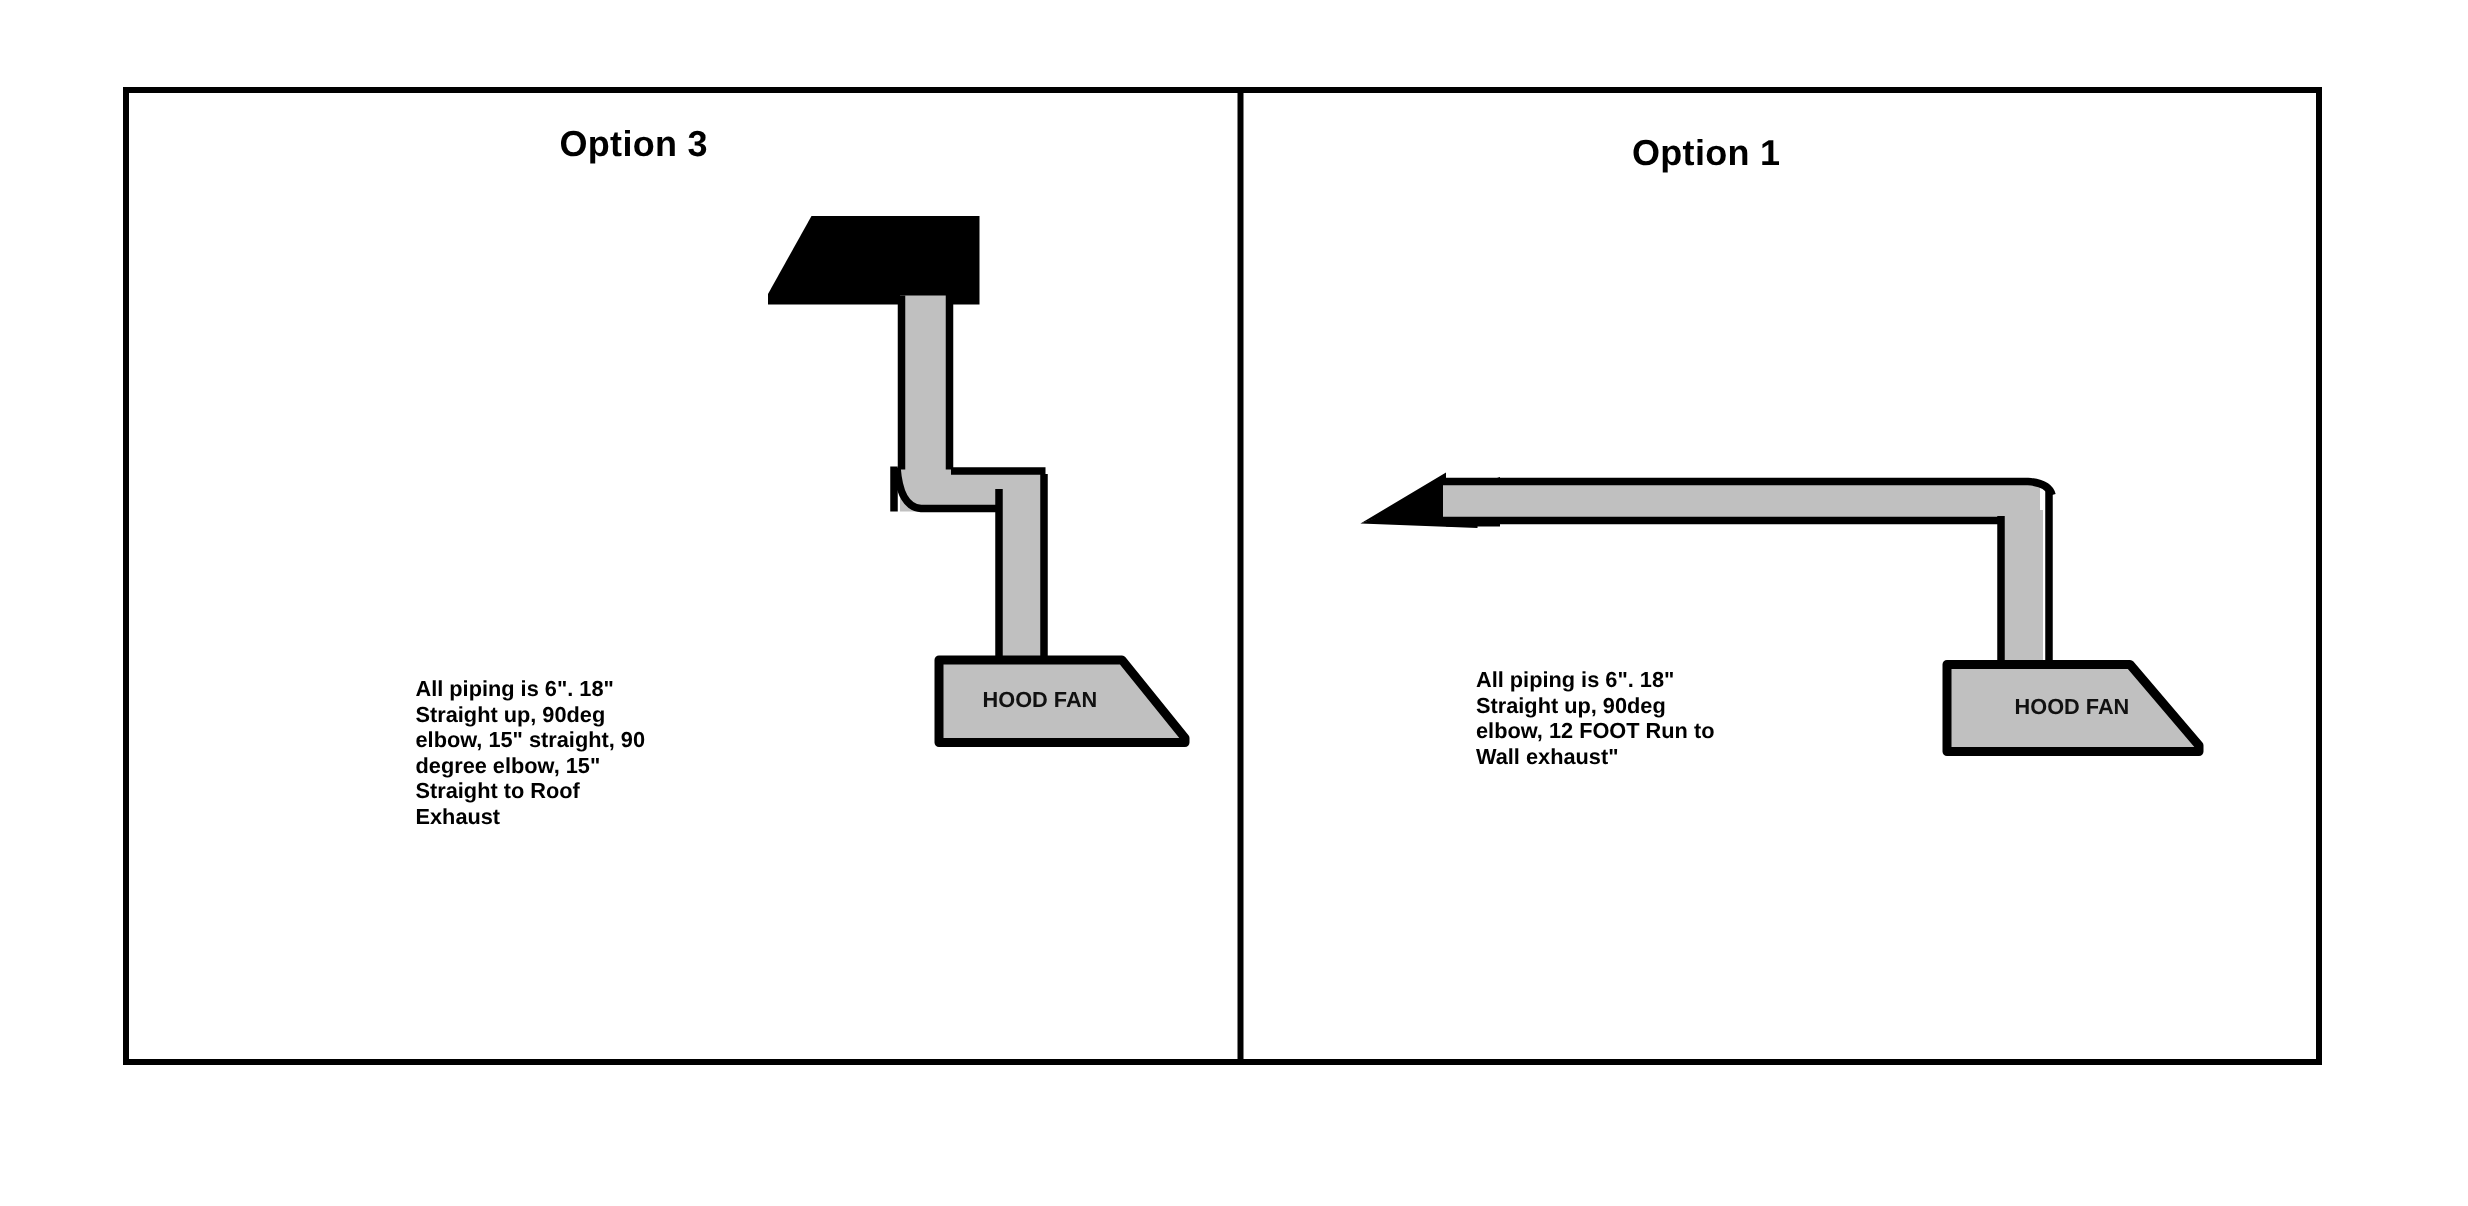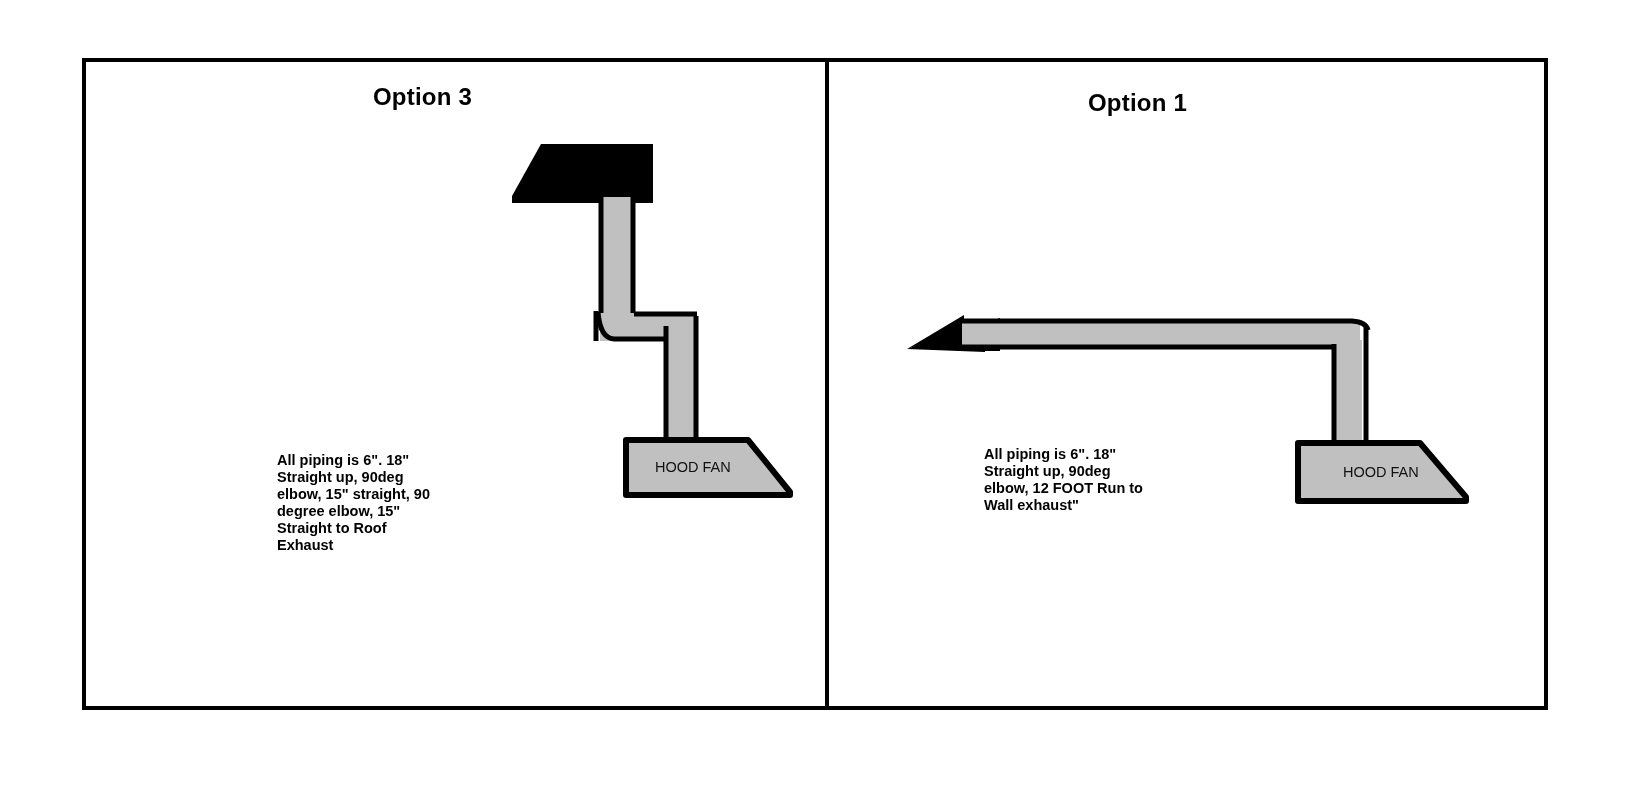--- a/index.html
+++ b/index.html
@@ -7,21 +7,21 @@
   #stage{position:relative;width:1645px;height:804px;background:#ffffff;}
   .panel-title{
     position:absolute;font-weight:bold;color:#000;
     font-size:24px;letter-spacing:.2px;white-space:nowrap;
   }
   .note{
     position:absolute;font-weight:bold;color:#000;
     font-size:14.5px;line-height:17px;white-space:pre-line;
   }
   .hoodlabel{
-    position:absolute;font-weight:normal;color:#111;
+    position:absolute;font-weight:bold;color:#111;
     font-size:14.5px;white-space:nowrap;
   }
   svg{position:absolute;left:0;top:0;}
 </style>
 </head>
 <body>
 
 <div id="stage">
 
   <svg width="1645" height="804">

